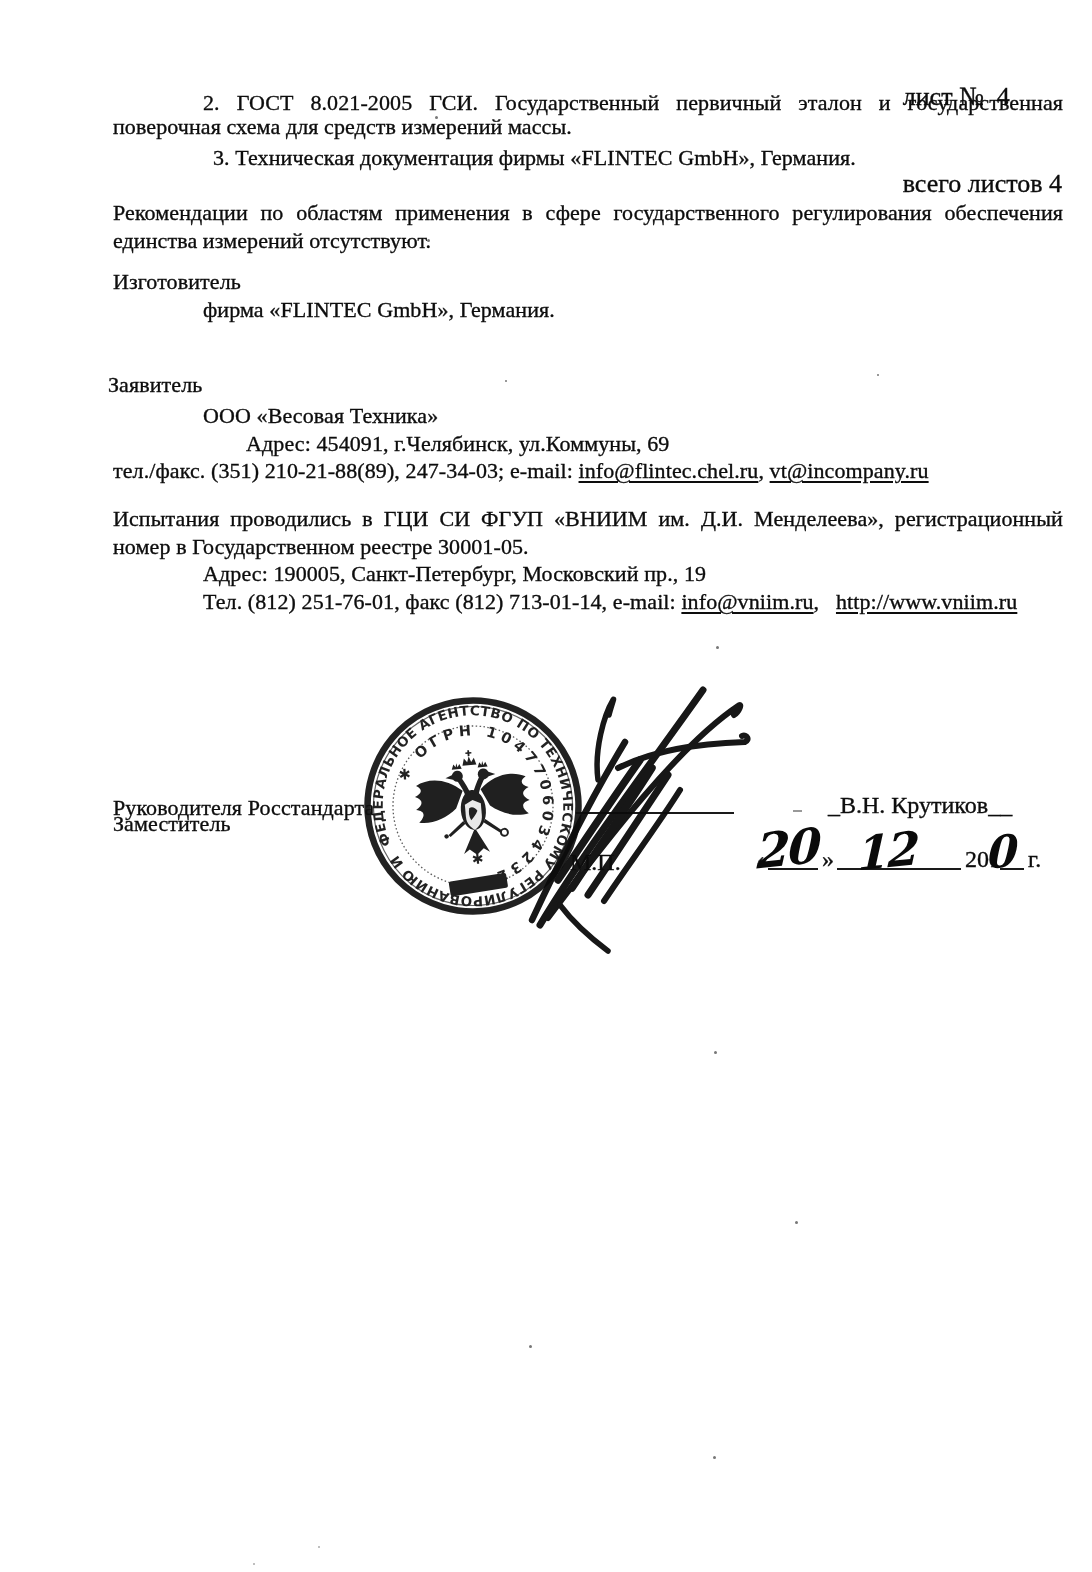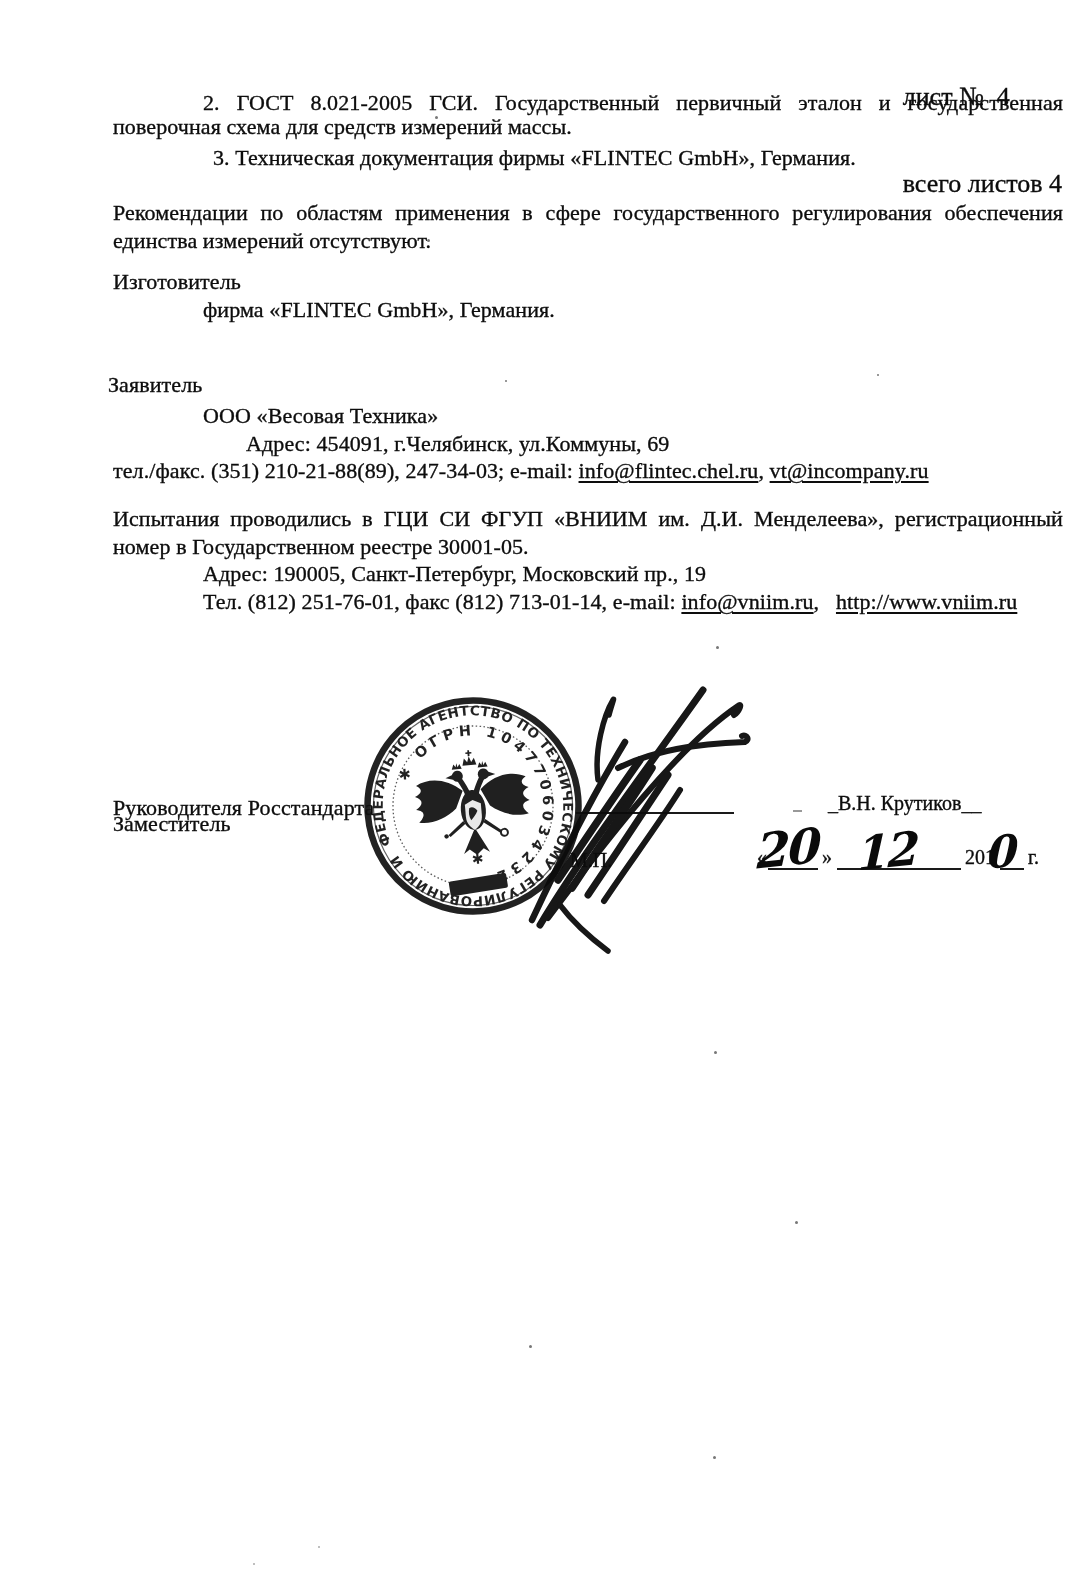--- a/index.html
+++ b/index.html
@@ -9,21 +9,21 @@
   }
   .ln{
     position:absolute;font-size:22px;line-height:27px;white-space:pre;
     -webkit-text-stroke:0.35px #0d0d0d;letter-spacing:0.1px;
   }
   .just{white-space:normal;text-align:justify;text-align-last:justify;}
   .u{text-decoration:underline;text-underline-offset:3px;text-decoration-thickness:1.5px;}
   .hdr{position:absolute;top:24px;right:30px;text-align:left;font-size:26px;line-height:29px;
        -webkit-text-stroke:0.35px #0d0d0d;white-space:pre;}
   .sigline{position:absolute;left:576px;top:812px;width:158px;border-top:2px solid #1a1a1a;}
-  .printed{position:absolute;font-size:20px;-webkit-text-stroke:0.35px #0d0d0d;}
+  .printed{position:absolute;font-size:24px;-webkit-text-stroke:0.35px #0d0d0d;}
   .blank{position:absolute;border-bottom:2px solid #1a1a1a;}
   .hand{
     position:absolute;font-family:"DejaVu Serif",serif;font-style:italic;font-weight:bold;
     color:#0a0a0a;transform:rotate(-6deg) skewX(-8deg);letter-spacing:-2px;
   }
   .speck{position:absolute;background:#777;border-radius:50%;}
   svg{position:absolute;}
   .stampwrap{opacity:0.92;}
 </style>
 </head>

